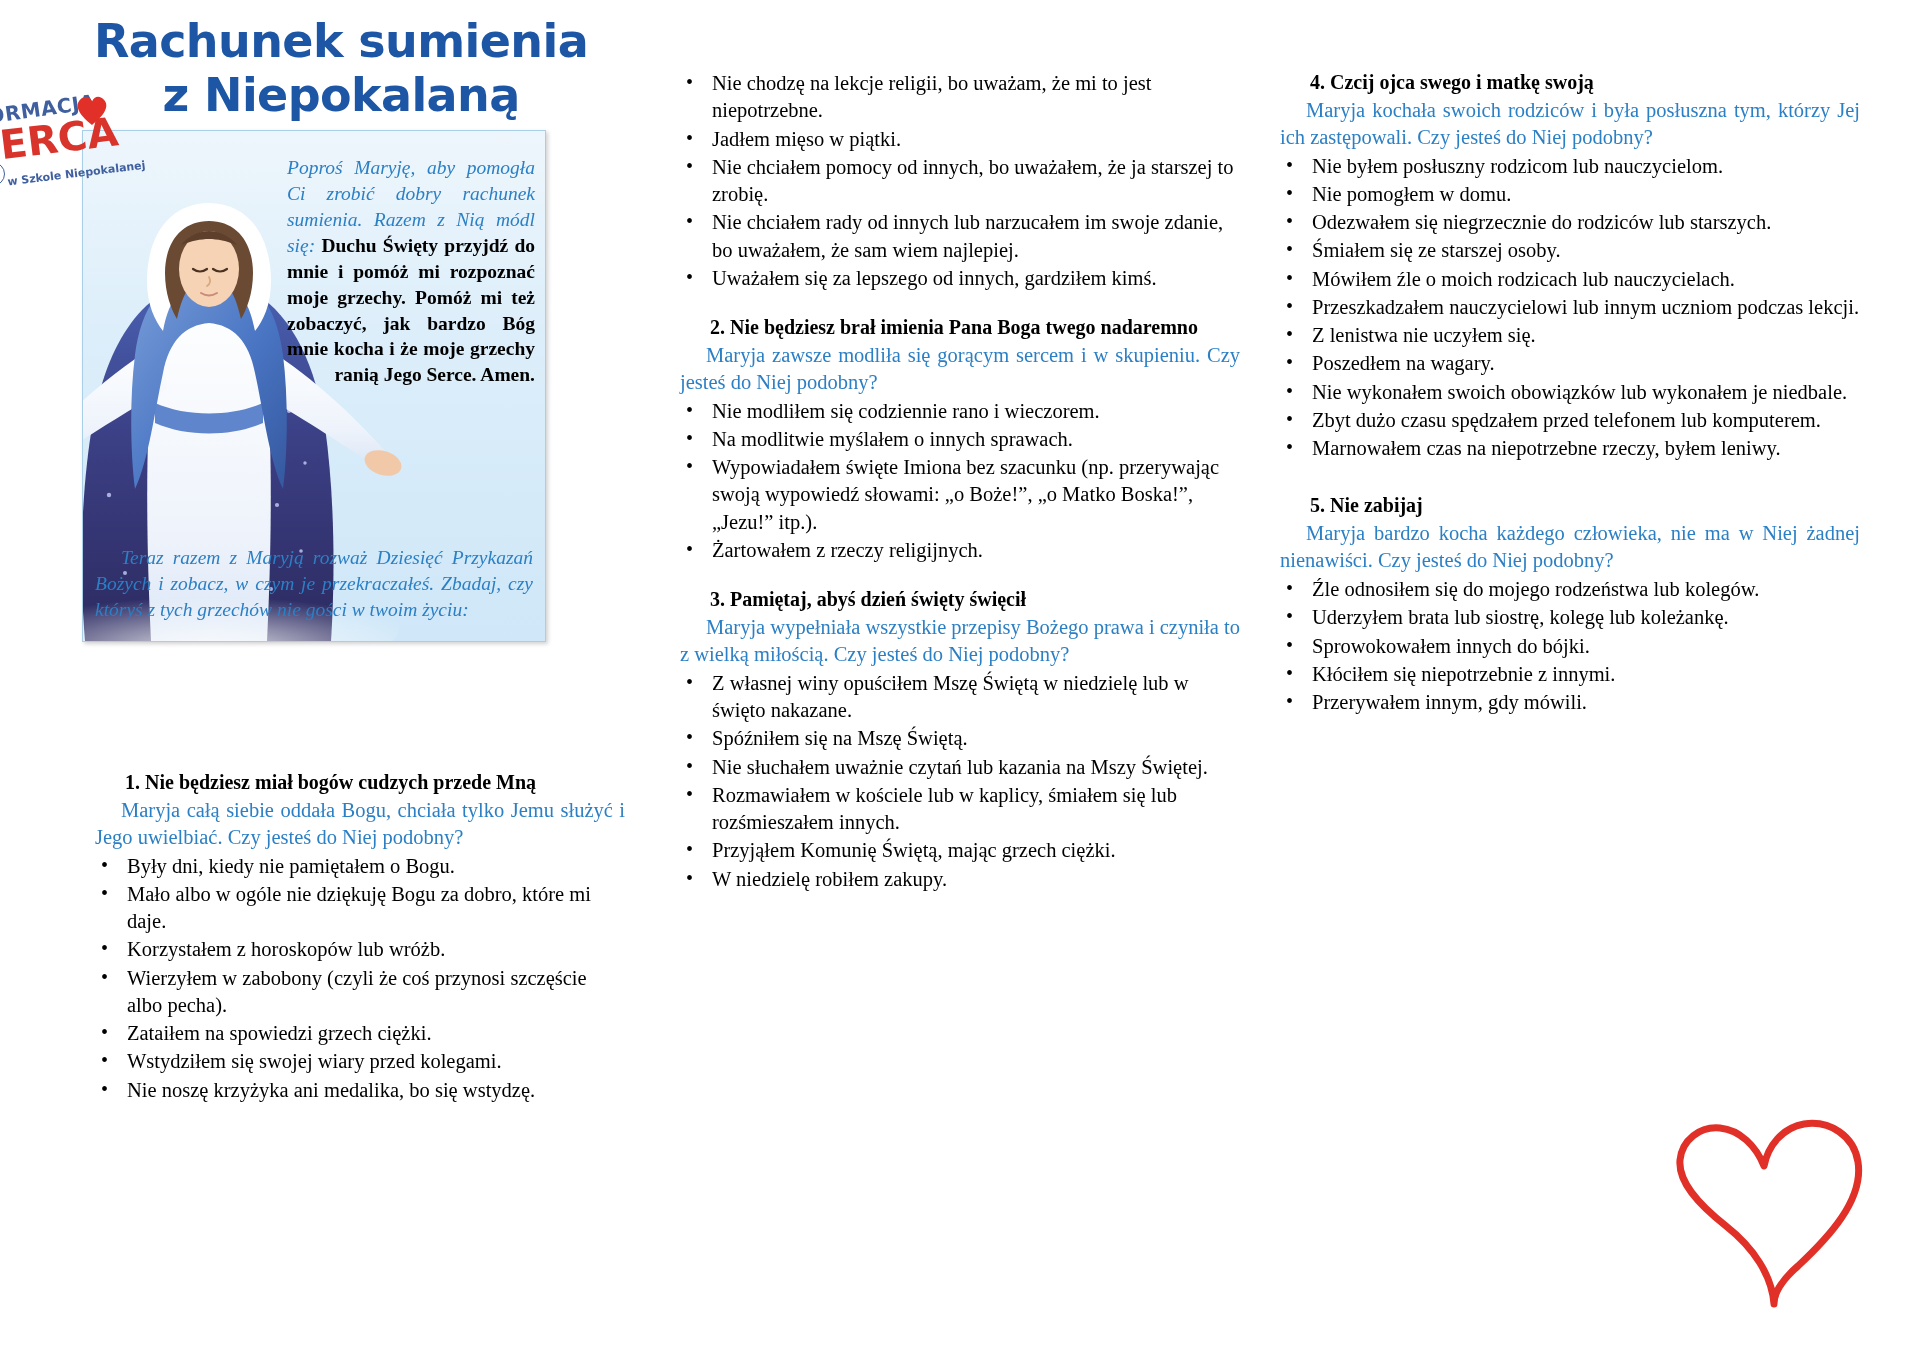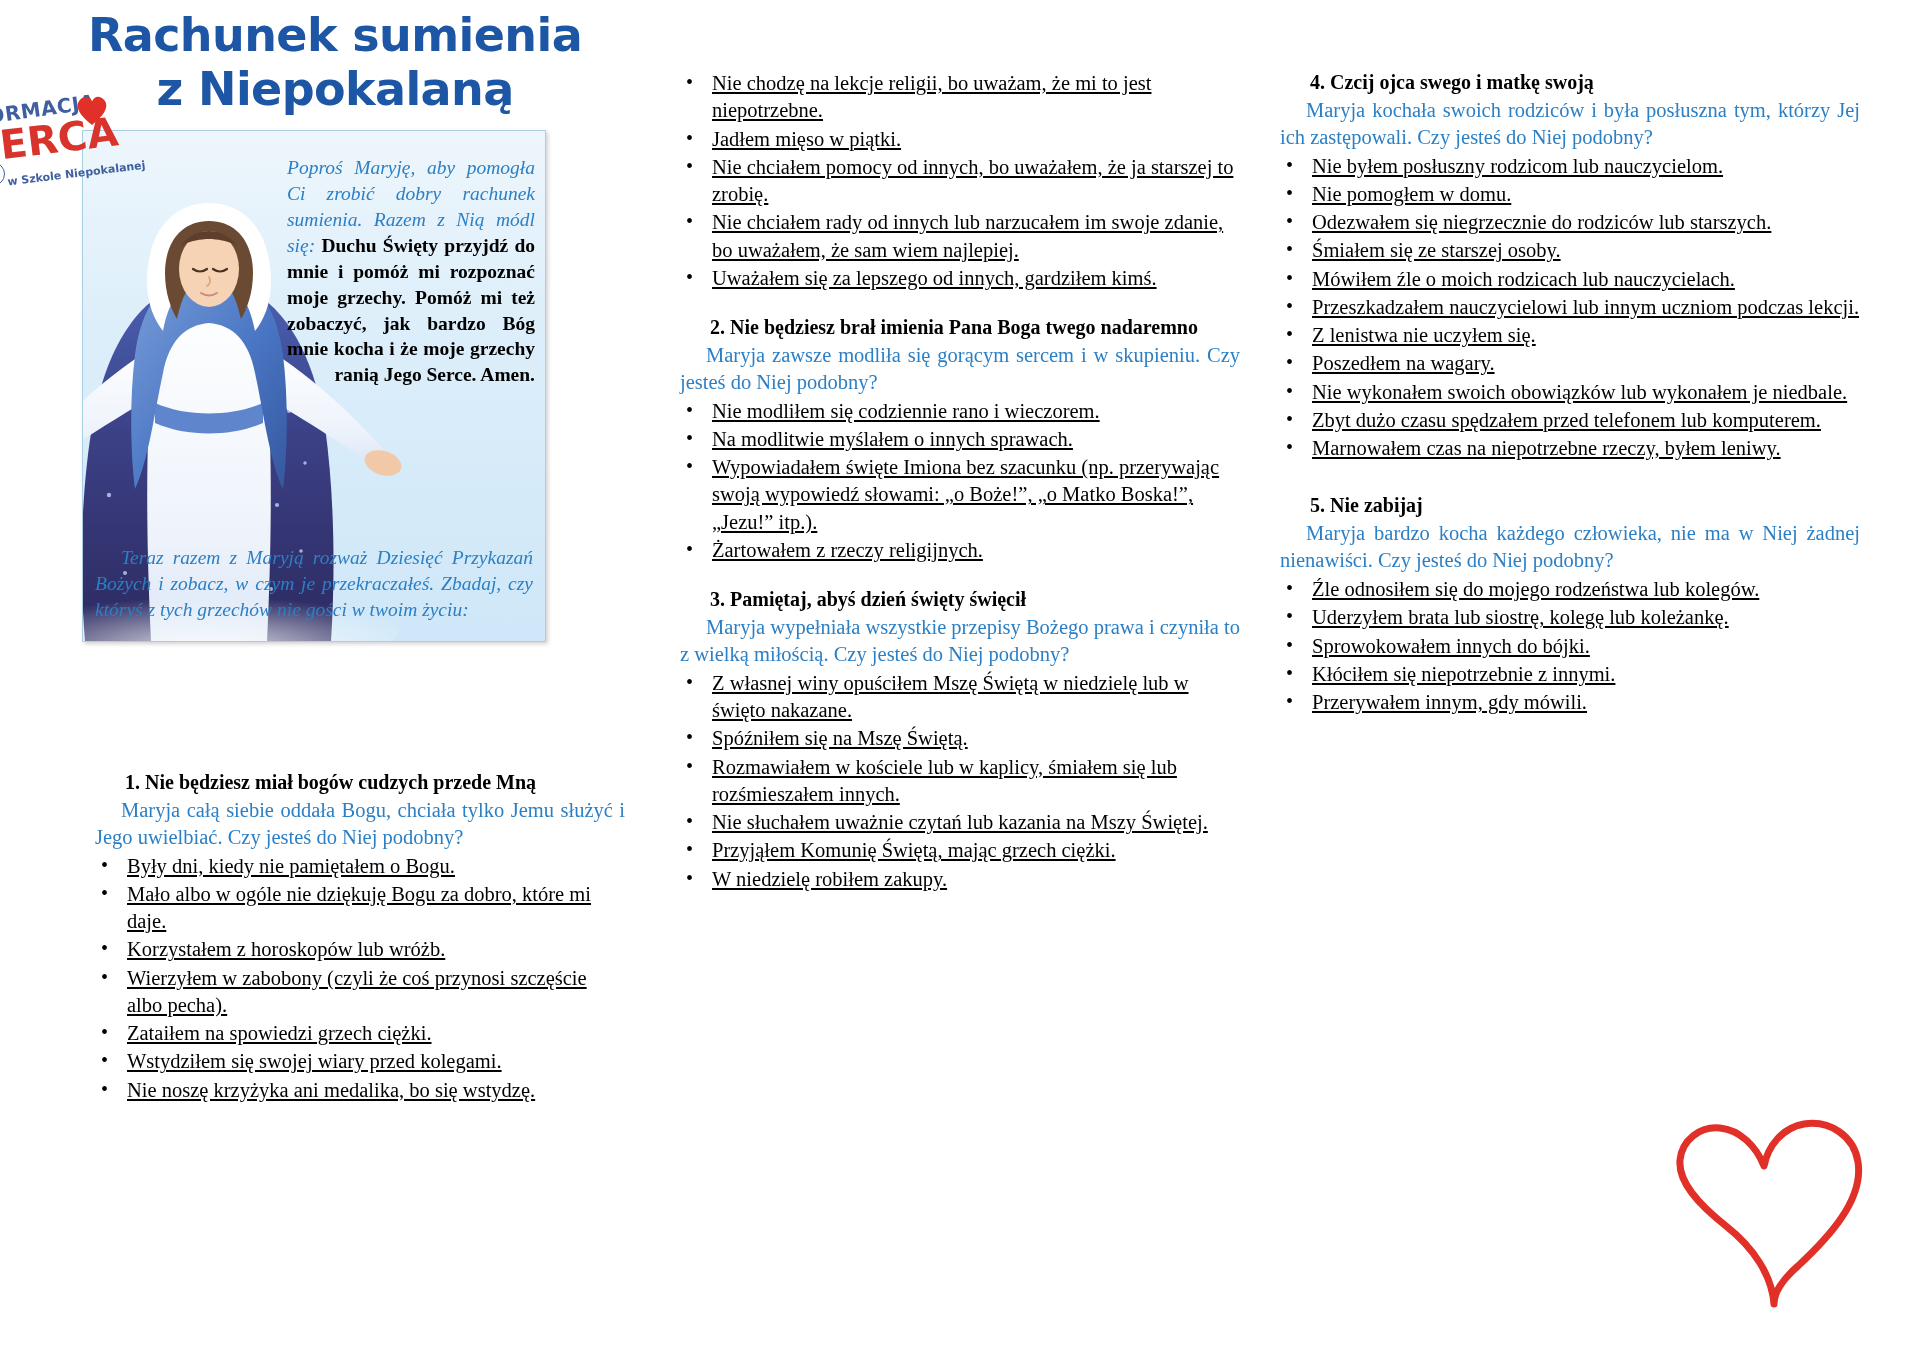--- a/index.html
+++ b/index.html
@@ -12,21 +12,21 @@
     height: 1357px;
     font-family: "Liberation Serif", serif;
     color: #000000;
     overflow: hidden;
     position: relative;
   }
 
   .page {
     position: absolute;
     inset: 0;
-    padding: 10px;
+    padding: 16px;
   }
 
   
   .columns {
     position: absolute;
     top: 70px;
     left: 0;
     width: 1920px;
     height: 1280px;
     display: flex;
@@ -195,21 +195,20 @@
     font-size: 20.5px;
     line-height: 1.32;
     text-align: justify;
     text-indent: 26px;
     margin: 0 0 2px 0;
   }
   ul.sins {
     list-style: none;
     margin: 0 0 0 0;
     padding: 0;
-    text-decoration: underline;
   }
   ul.sins li {
     position: relative;
     padding-left: 32px;
     font-size: 20.5px;
     line-height: 1.33;
     margin: 0 0 1px 0;
   }
   ul.sins li::before {
     content: "\2022";
@@ -370,22 +369,22 @@
         <li>Żartowałem z rzeczy religijnych.</li>
       </ul>
 
       <div class="gap"></div>
 
       <div class="sec-heading">3. Pamiętaj, abyś dzień święty święcił</div>
       <div class="reflection">Maryja wypełniała wszystkie przepisy Bożego prawa i czyniła to z wielką miłością. Czy jesteś do Niej podobny?</div>
       <ul class="sins">
         <li>Z własnej winy opuściłem Mszę Świętą w niedzielę lub w święto nakazane.</li>
         <li>Spóźniłem się na Mszę Świętą.</li>
+        <li>Nie słuchałem uważnie czytań lub kazania na Mszy Świętej.</li>
         <li>Rozmawiałem w kościele lub w kaplicy, śmiałem się lub rozśmieszałem innych.</li>
-        <li>Nie słuchałem uważnie czytań lub kazania na Mszy Świętej.</li>
         <li>Przyjąłem Komunię Świętą, mając grzech ciężki.</li>
         <li>W niedzielę robiłem zakupy.</li>
       </ul>
     </div>
 
     <div class="col col-3">
       <div class="sec-heading">4. Czcij ojca swego i matkę swoją</div>
       <div class="reflection">Maryja kochała swoich rodziców i była posłuszna tym, którzy Jej ich zastępowali. Czy jesteś do Niej podobny?</div>
       <ul class="sins">
         <li>Nie byłem posłuszny rodzicom lub nauczycielom.</li>

